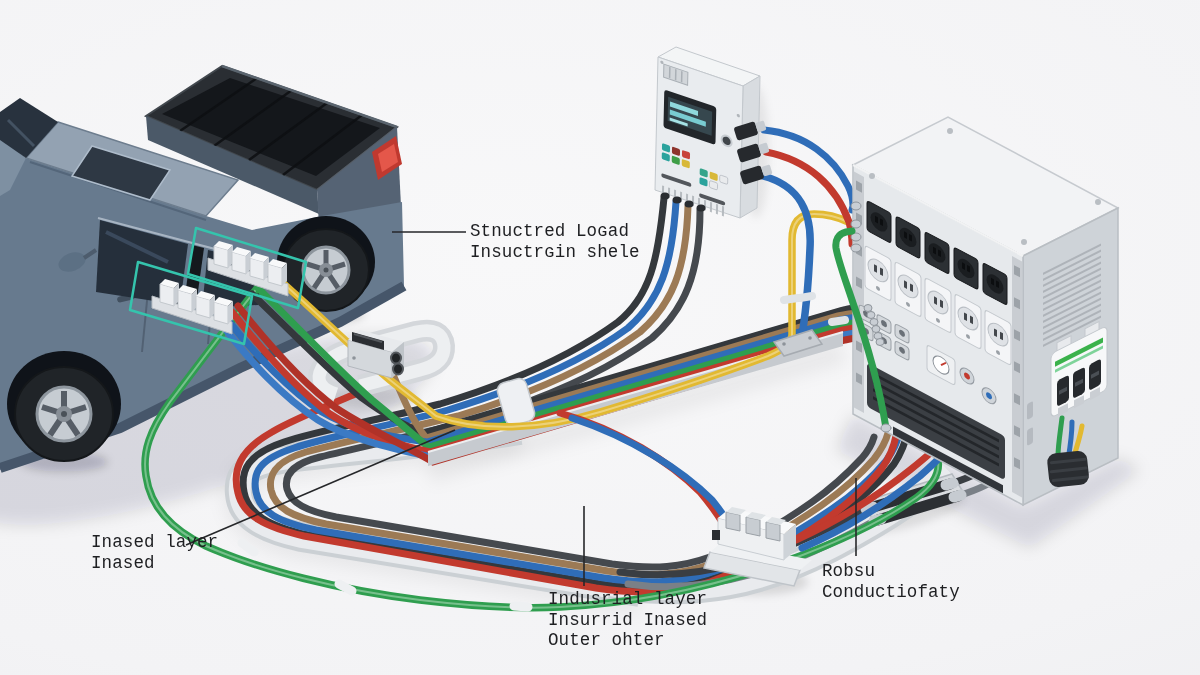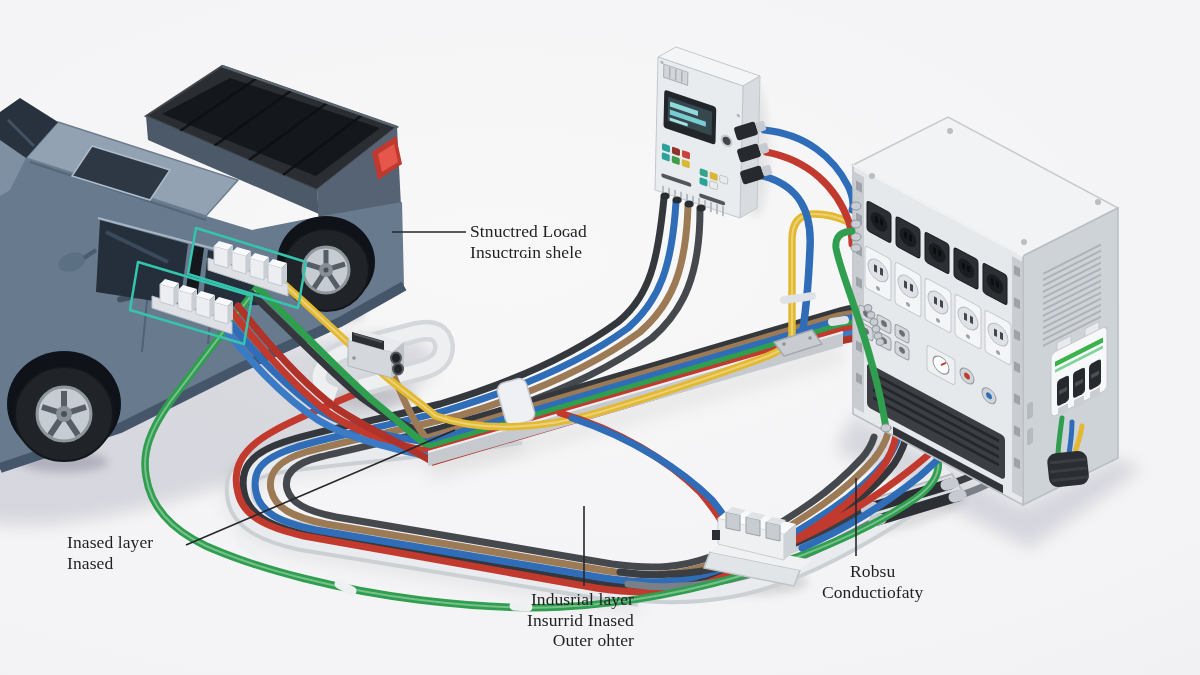--- a/index.html
+++ b/index.html
@@ -1,19 +1,19 @@
 <!DOCTYPE html>
 <html><head>
 <meta charset="utf-8">
 <style>
   html,body{margin:0;padding:0;}
   .stage{
     position:relative;width:1200px;height:675px;overflow:hidden;
     background:radial-gradient(140% 120% at 42% 38%, #f8f8f9 0%, #f3f3f5 55%, #e9eaed 100%);
-    font-family:Liberation Serif, serif;
+    font-family:Liberation Mono, monospace;
   }
   .stage svg{position:absolute;left:0;top:0;}
   .lbl{position:absolute;color:#1e1f22;font-size:17.5px;line-height:1.18;letter-spacing:.1px;}
   .lbl div{white-space:nowrap;}
 </style>
 </head>
 <body>
 
 <div class="stage">
 <svg width="1200" height="675" viewBox="0 0 1200 675">
@@ -580,26 +580,26 @@
     <line x1="186" y1="545" x2="455" y2="430"></line>
     <line x1="584" y1="586" x2="584" y2="506"></line>
     <line x1="856" y1="556" x2="856" y2="478"></line>
   </g>
 </svg>
 
 <div class="lbl" style="left:470px;top:221px;">
   <div>Stnuctred Loɢad</div>
   <div>Insuctrɢin shele</div>
 </div>
-<div class="lbl" style="left:67px;top:532px;">
+<div class="lbl" style="left:91px;top:532px;">
   <div>Inased layer</div>
   <div>Inased</div>
 </div>
-<div class="lbl" style="left:527px;top:589px;text-align:right;">
+<div class="lbl" style="left:548px;top:589px;">
   <div>Indusrial layer</div>
   <div>Insurrid Inased</div>
   <div>Outer ohter</div>
 </div>
-<div class="lbl" style="left:822px;top:561px;text-align:center;">
+<div class="lbl" style="left:822px;top:561px;">
   <div>Robsu</div>
   <div>Conductiofaty</div>
 </div>
 </div>
 
 </body></html>

